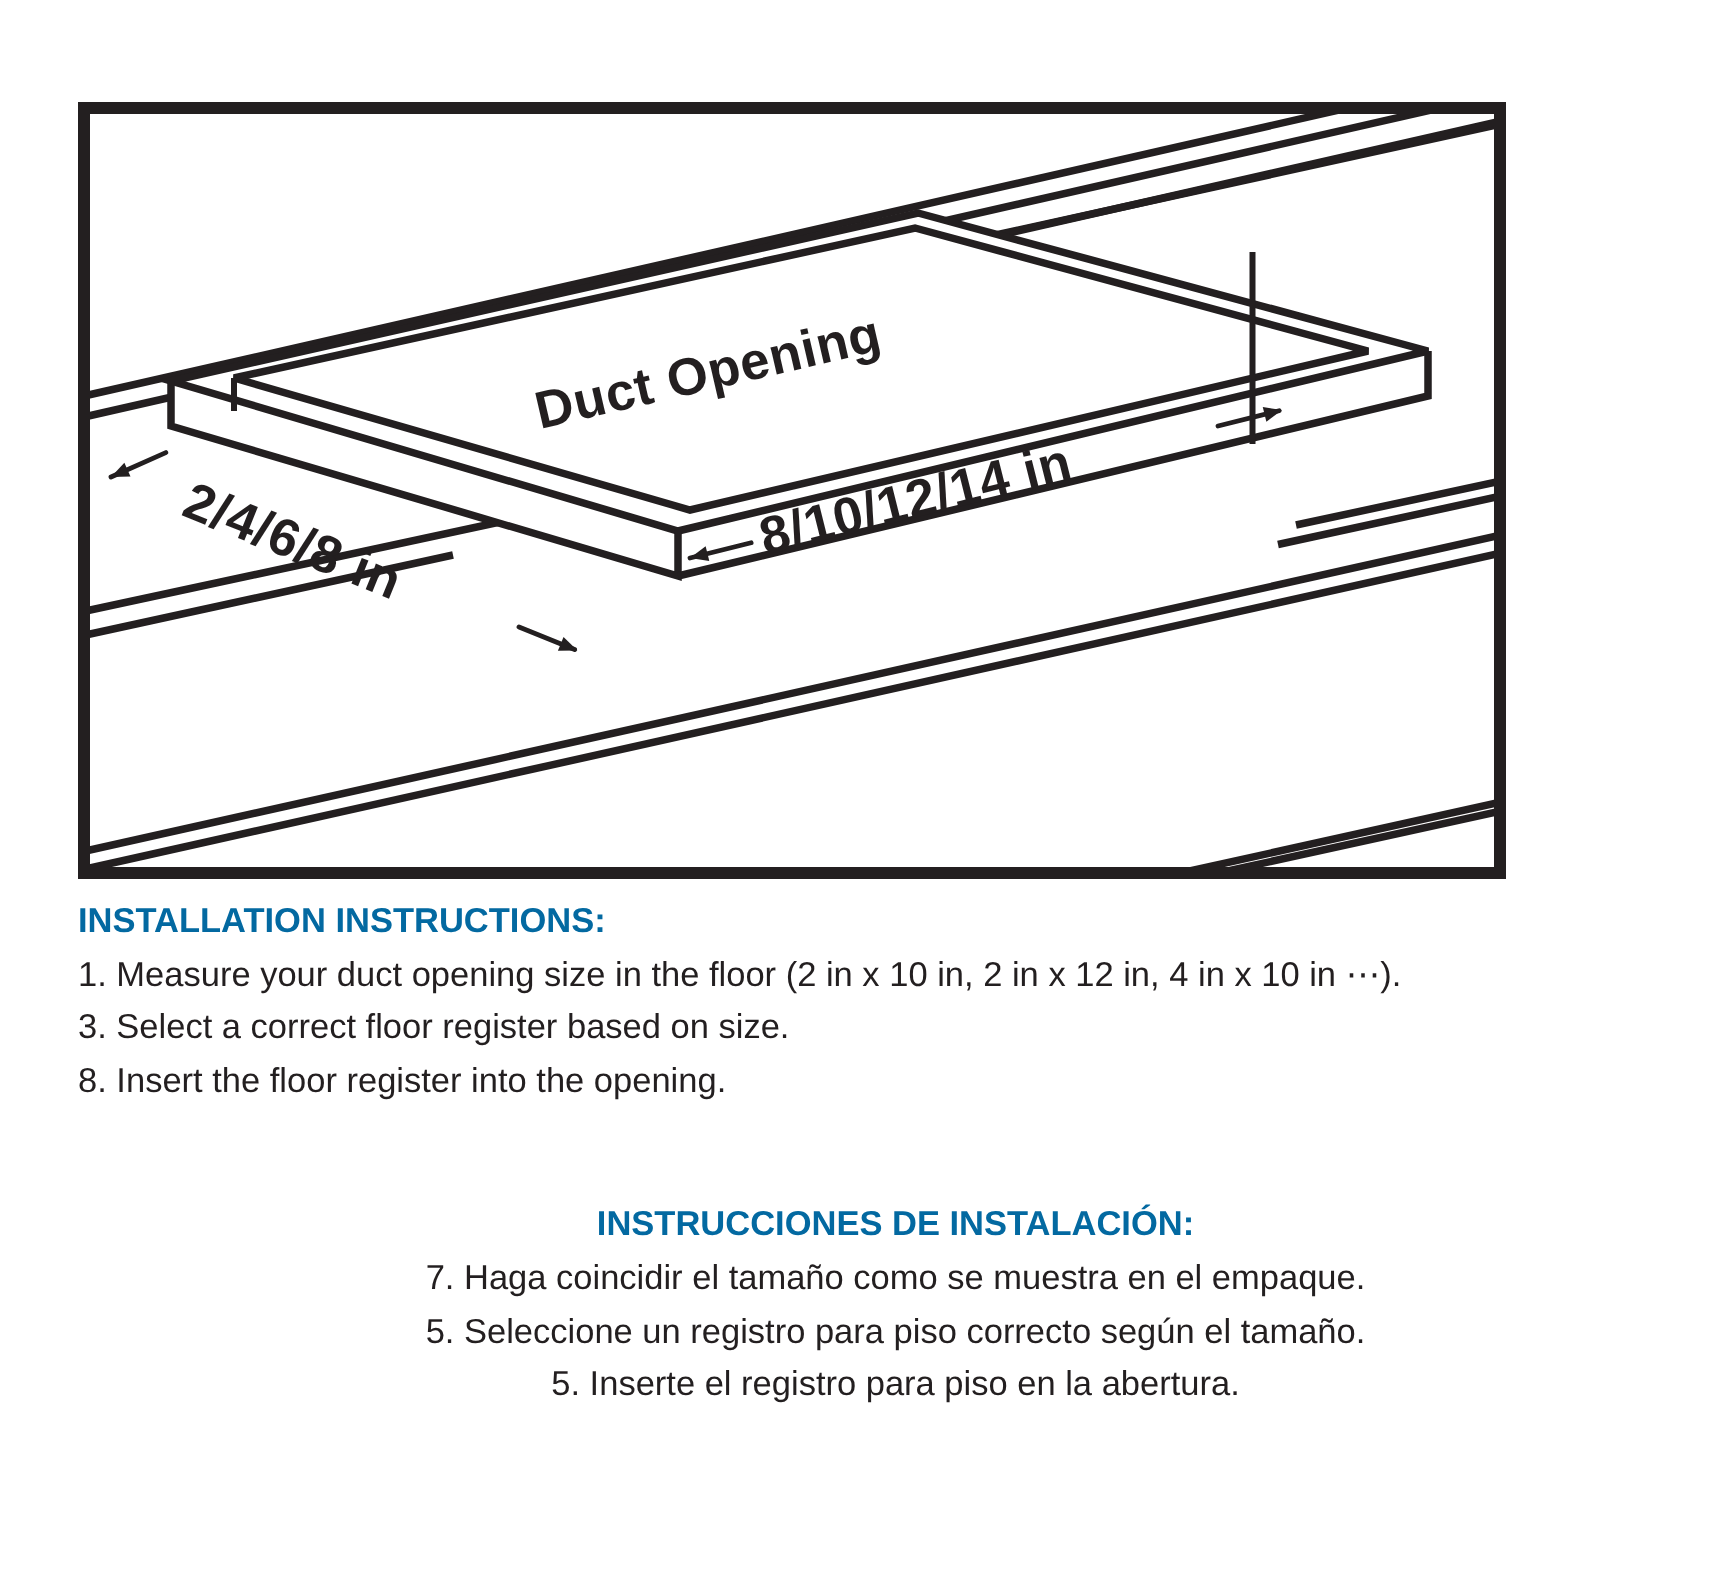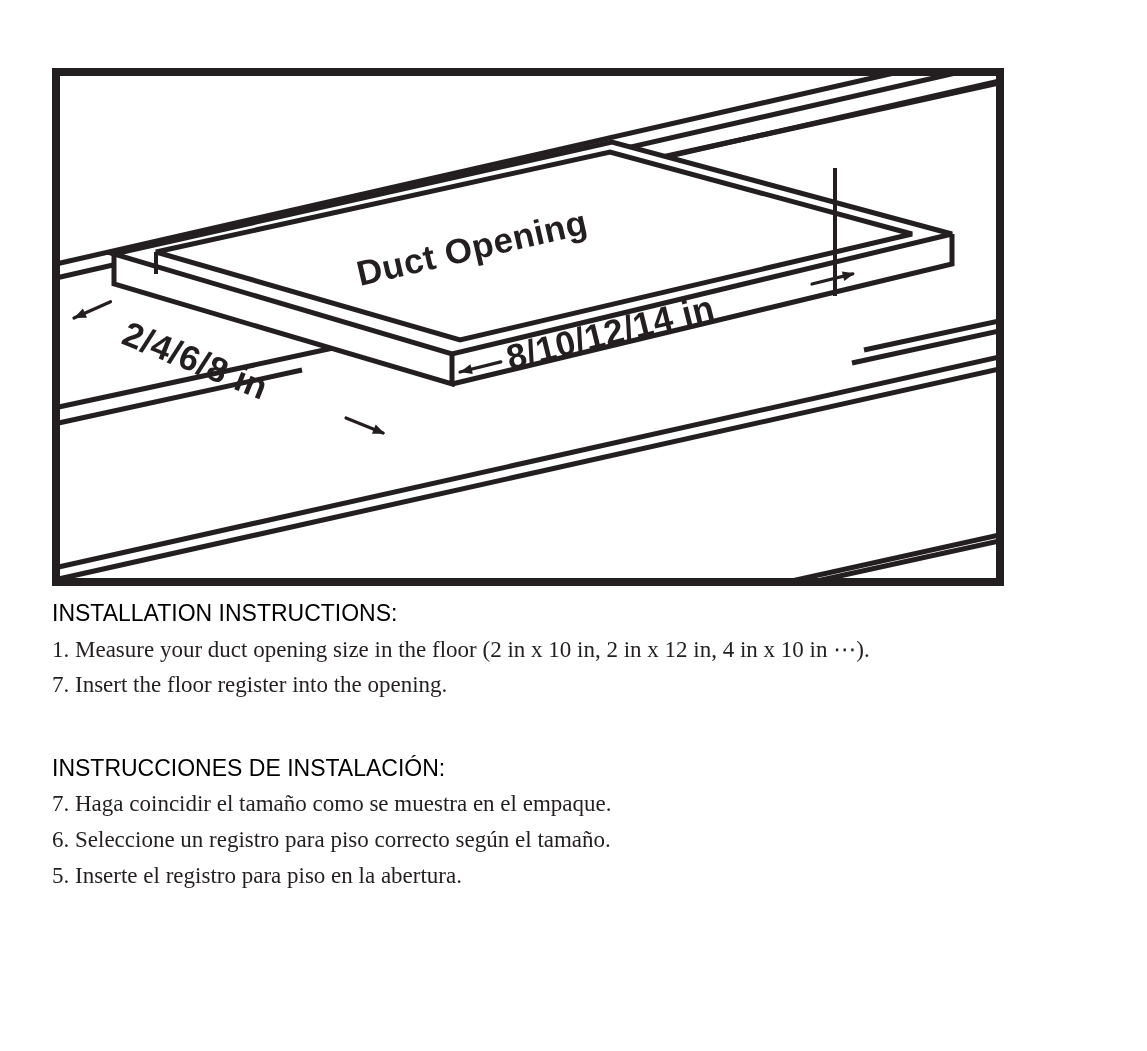--- a/index.html
+++ b/index.html
@@ -77,35 +77,36 @@
   
   #text-area {
     position: absolute;
     left: 52px;
     top: 596px;
     width: 1090px;
   }
   .block-heading {
     font-size: 23px;
     line-height: 35.6px;
-    color: #000000;
+    color: #0369a1;
     white-space: nowrap;
+    font-weight: bold;
   }
   .step-line {
     font-size: 23px;
     line-height: 35.6px;
     color: #231f20;
     white-space: nowrap;
-    font-family: Liberation Serif, serif;
   }
   .block-gap {
     height: 44px;
   }
   #es-block {
-    margin-top: 4px;
+    margin-top: 16px;
+    text-align: center;
   }
 </style>
 </head>
 <body>
 
 <div id="page">
 
   <div id="diagram-panel">
     <svg id="diagram-svg" viewBox="0 0 952 518" xmlns="http://www.w3.org/2000/svg">
 
@@ -189,27 +190,28 @@
 
       <rect class="dg-frame" x="4" y="4" width="944" height="510"></rect>
     </svg>
   </div>
 
   <div id="text-area">
 
     <div id="en-block">
       <div class="block-heading">INSTALLATION INSTRUCTIONS:</div>
       <div class="step-line">1. Measure your duct opening size in the floor (2 in x 10 in, 2 in x 12 in, 4 in x 10 in ⋯).</div>
-      <div class="step-line">7. Insert the floor register into the opening.</div>
+      <div class="step-line">3. Select a correct floor register based on size.</div>
+      <div class="step-line">8. Insert the floor register into the opening.</div>
     </div>
 
     <div class="block-gap"></div>
 
     <div id="es-block">
       <div class="block-heading">INSTRUCCIONES DE INSTALACIÓN:</div>
       <div class="step-line">7. Haga coincidir el tamaño como se muestra en el empaque.</div>
-      <div class="step-line">6. Seleccione un registro para piso correcto según el tamaño.</div>
+      <div class="step-line">5. Seleccione un registro para piso correcto según el tamaño.</div>
       <div class="step-line">5. Inserte el registro para piso en la abertura.</div>
     </div>
 
   </div>
 
 </div>
 
 </body></html>

